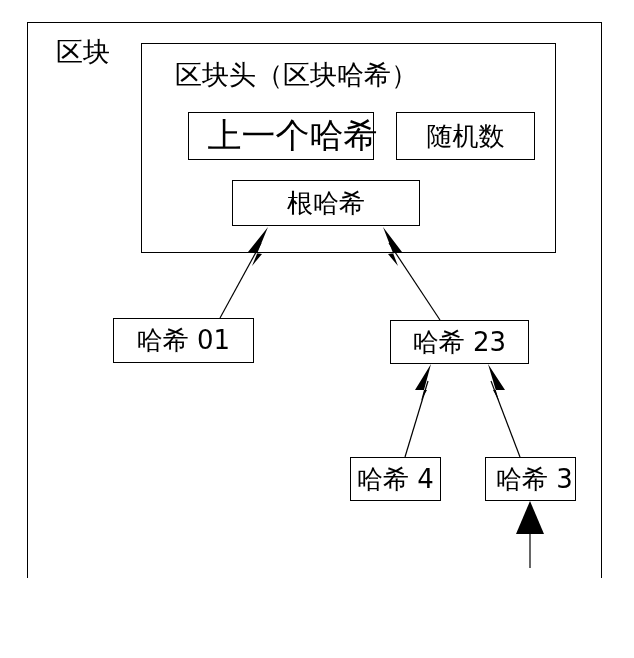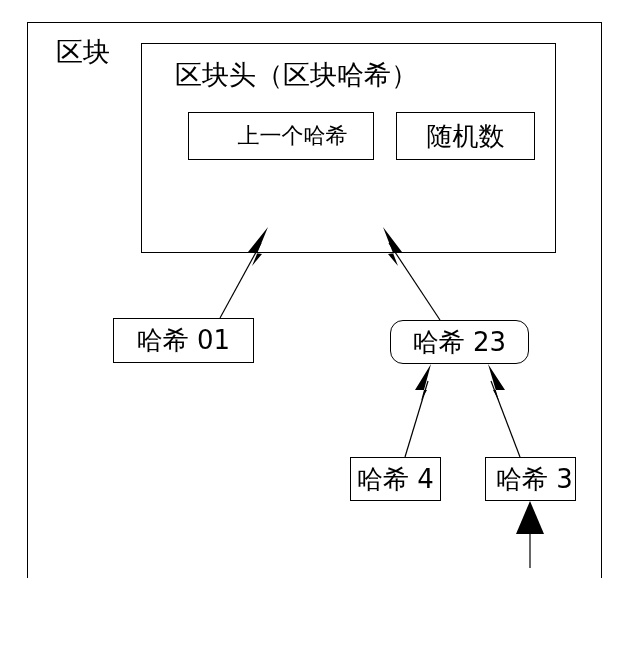--- a/index.html
+++ b/index.html
@@ -67,21 +67,21 @@
     font-size: 27px;
     line-height: 34px;
     color: #000000;
     white-space: nowrap;
   }
   .prev-hash {
     left: 188px;
     top: 112px;
     width: 186px;
     height: 48px;
-    font-size: 22px;
+    font-size: 34px;
     padding-left: 23px;
   }
   .nonce {
     left: 396px;
     top: 112px;
     width: 139px;
     height: 48px;
     font-size: 26px;
   }
   .root-hash {
@@ -97,21 +97,20 @@
     width: 141px;
     height: 45px;
     font-size: 26px;
   }
   .hash23 {
     left: 390px;
     top: 320px;
     width: 139px;
     height: 44px;
     font-size: 26px;
-    border-radius: 13px;
   }
   .hash2 {
     left: 350px;
     top: 457px;
     width: 91px;
     height: 44px;
     font-size: 26px;
   }
   .hash3 {
     left: 485px;
@@ -137,20 +136,21 @@
   <div class="box outer-block"></div>
 
   <div class="block-label">区块</div>
 
   <div class="box block-header"></div>
 
   <div class="header-title">区块头（区块哈希）</div>
 
   <div class="box prev-hash">上一个哈希</div>
   <div class="box nonce">随机数</div>
+  <div class="box root-hash">根哈希</div>
 
   <div class="box hash01">哈希 01</div>
   <div class="box hash23">哈希 23</div>
 
   <div class="box hash2">哈希 4</div>
   <div class="box hash3">哈希 3</div>
 
 
   <svg class="svg-layer" viewBox="0 0 634 658">
     <g stroke="#000000" stroke-width="1.2" fill="none">

